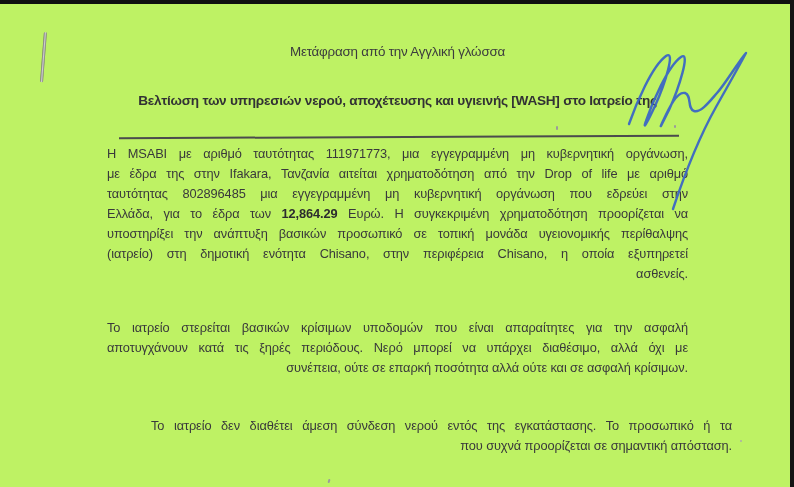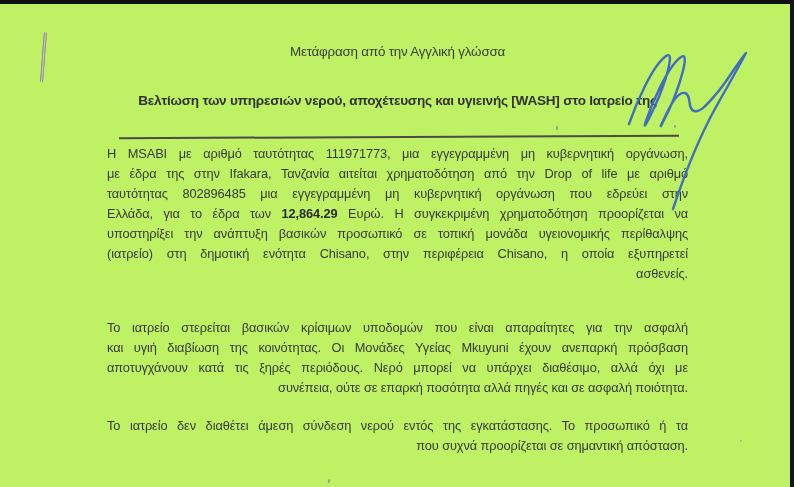--- a/index.html
+++ b/index.html
@@ -32,21 +32,21 @@
     position:absolute;left:119px;top:136px;width:560px;height:1.6px;
     background:#4b4b4d;transform:rotate(-0.25deg);
   }
   .para{position:absolute;left:107px;width:581px;font-size:12.8px;letter-spacing:-0.1px;}
   .para>div{line-height:20px;height:20px;overflow:hidden;}
   .jl{text-align:justify;text-align-last:justify;}
   .ll{text-align:right;}
   .para b{font-weight:700;color:#2c2c2e;}
   .p1{top:144px;}
   .p2{top:302px;margin-top:16px;}
-  .p3{top:416px;}
+  .p3{top:416px;margin-left:44px;}
   .signature{position:absolute;left:600px;top:35px;pointer-events:none;}
 </style>
 </head>
 <body>
 
 <div class="page">
 
   <div class="bar-top"></div>
   <div class="bar-right"></div>
   <div class="staple"></div>
@@ -63,23 +63,22 @@
     <div class="jl">με έδρα της στην Ifakara, Τανζανία αιτείται χρηματοδότηση από την Drop of life με αριθμό</div>
     <div class="jl">ταυτότητας 802896485 μια εγγεγραμμένη μη κυβερνητική οργάνωση που εδρεύει στην</div>
     <div class="jl"><span>Ελλάδα, για το έδρα των </span><b>12,864.29</b><span> Ευρώ. Η συγκεκριμένη χρηματοδότηση προορίζεται να</span></div>
     <div class="jl">υποστηρίξει την ανάπτυξη βασικών προσωπικό σε τοπική μονάδα υγειονομικής περίθαλψης</div>
     <div class="jl">(ιατρείο) στη δημοτική ενότητα Chisano, στην περιφέρεια Chisano, η οποία εξυπηρετεί</div>
     <div class="ll">ασθενείς.</div>
   </div>
 
   <div class="para p2">
     <div class="jl">Το ιατρείο στερείται βασικών κρίσιμων υποδομών που είναι απαραίτητες για την ασφαλή</div>
-    <div class="jl">και υγιή διαβίωση της κοινότητας. Οι Μονάδες Υγείας Mkuyuni έχουν ανεπαρκή πρόσβαση</div>
     <div class="jl">αποτυγχάνουν κατά τις ξηρές περιόδους. Νερό μπορεί να υπάρχει διαθέσιμο, αλλά όχι με</div>
-    <div class="ll">συνέπεια, ούτε σε επαρκή ποσότητα αλλά πηγές και σε ασφαλή ποιότητα.</div>
+    <div class="ll">συνέπεια, ούτε σε επαρκή ποσότητα αλλά ούτε και σε ασφαλή κρίσιμων.</div>
   </div>
 
   <div class="para p3">
     <div class="jl">Το ιατρείο δεν διαθέτει άμεση σύνδεση νερού εντός της εγκατάστασης. Το προσωπικό ή τα</div>
     <div class="ll">που συχνά προορίζεται σε σημαντική απόσταση.</div>
   </div>
 
   <svg class="signature" width="200" height="185" viewBox="600 35 200 185">
     <path d="M 629 124
              C 636 104, 652 66, 666 56

